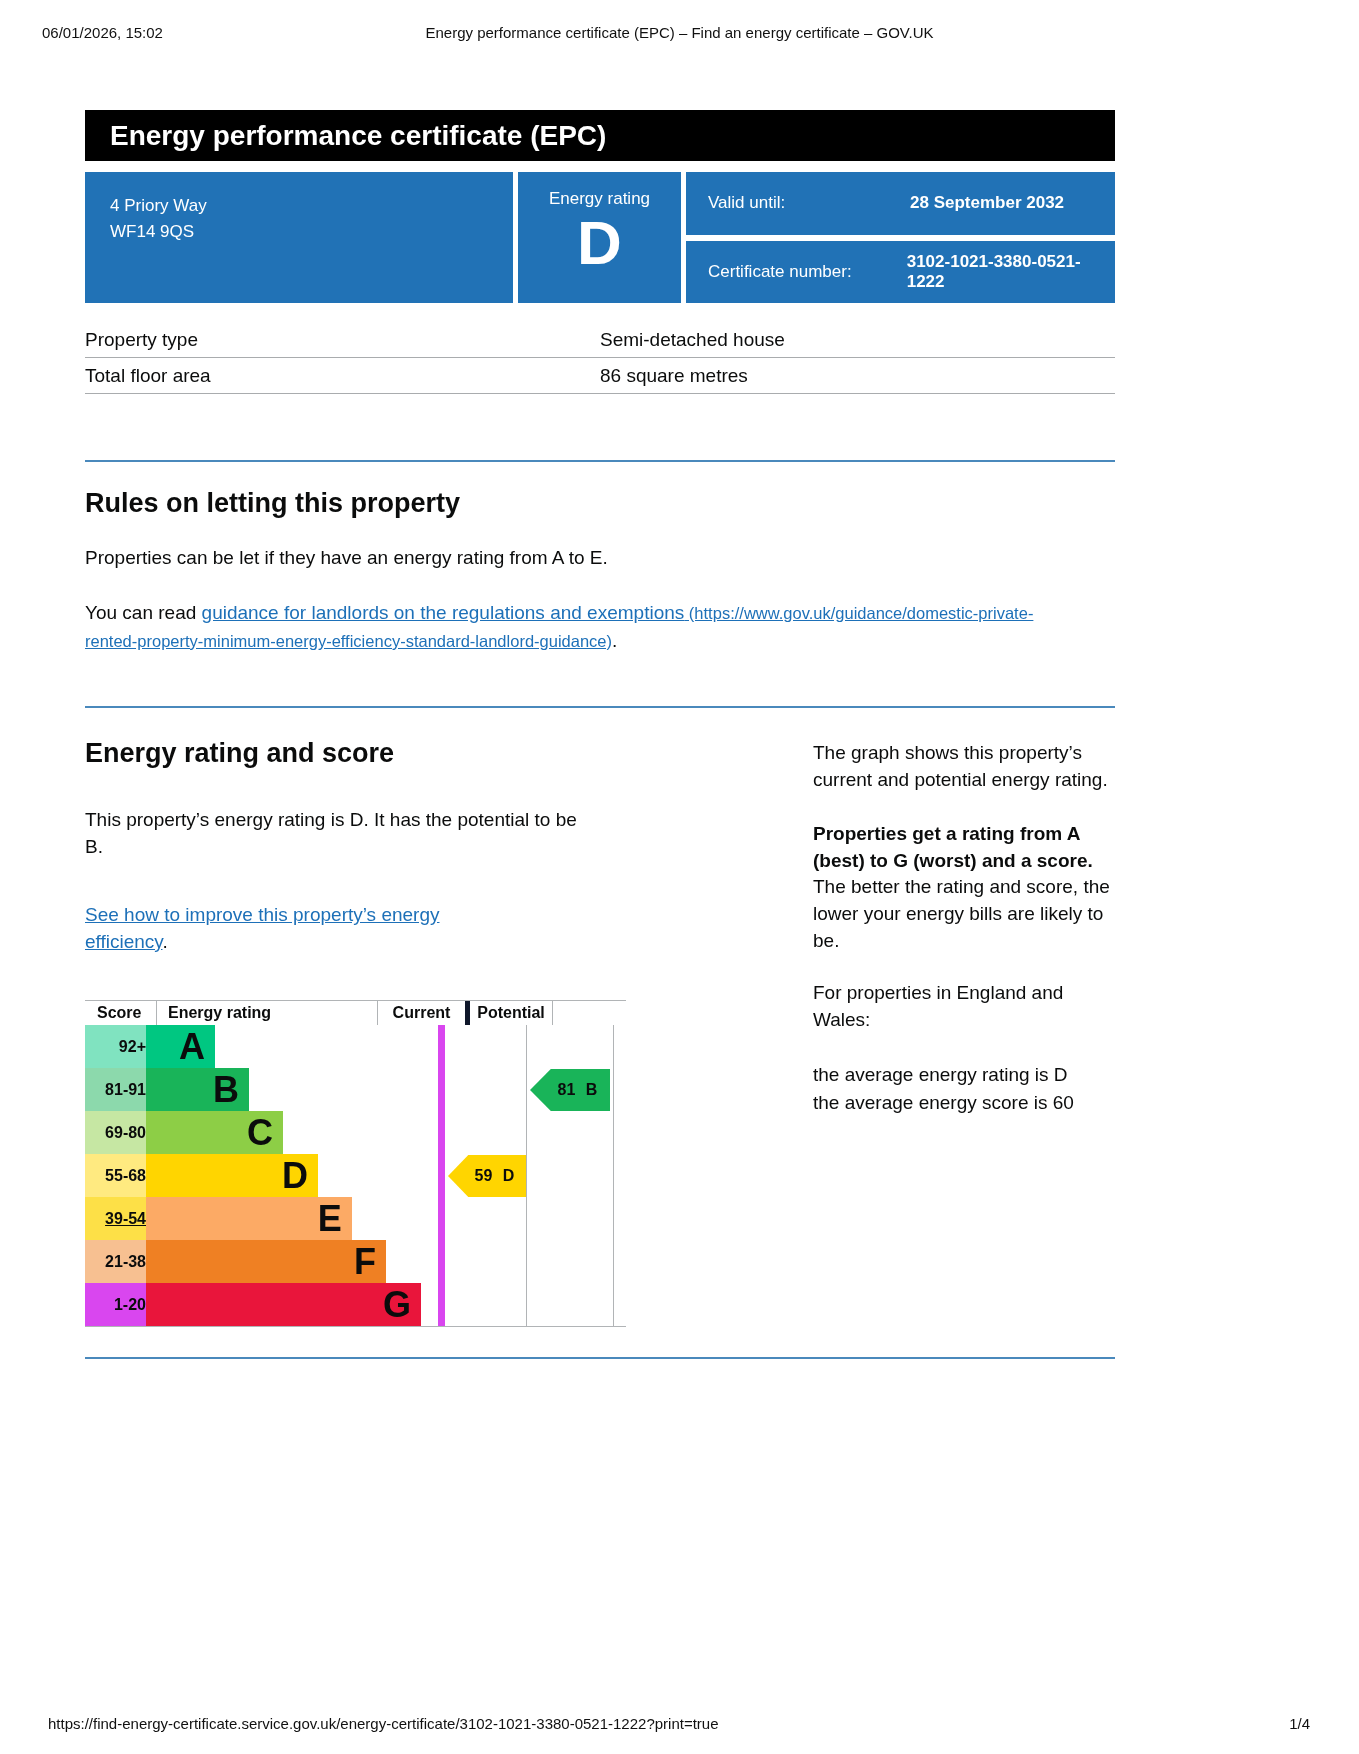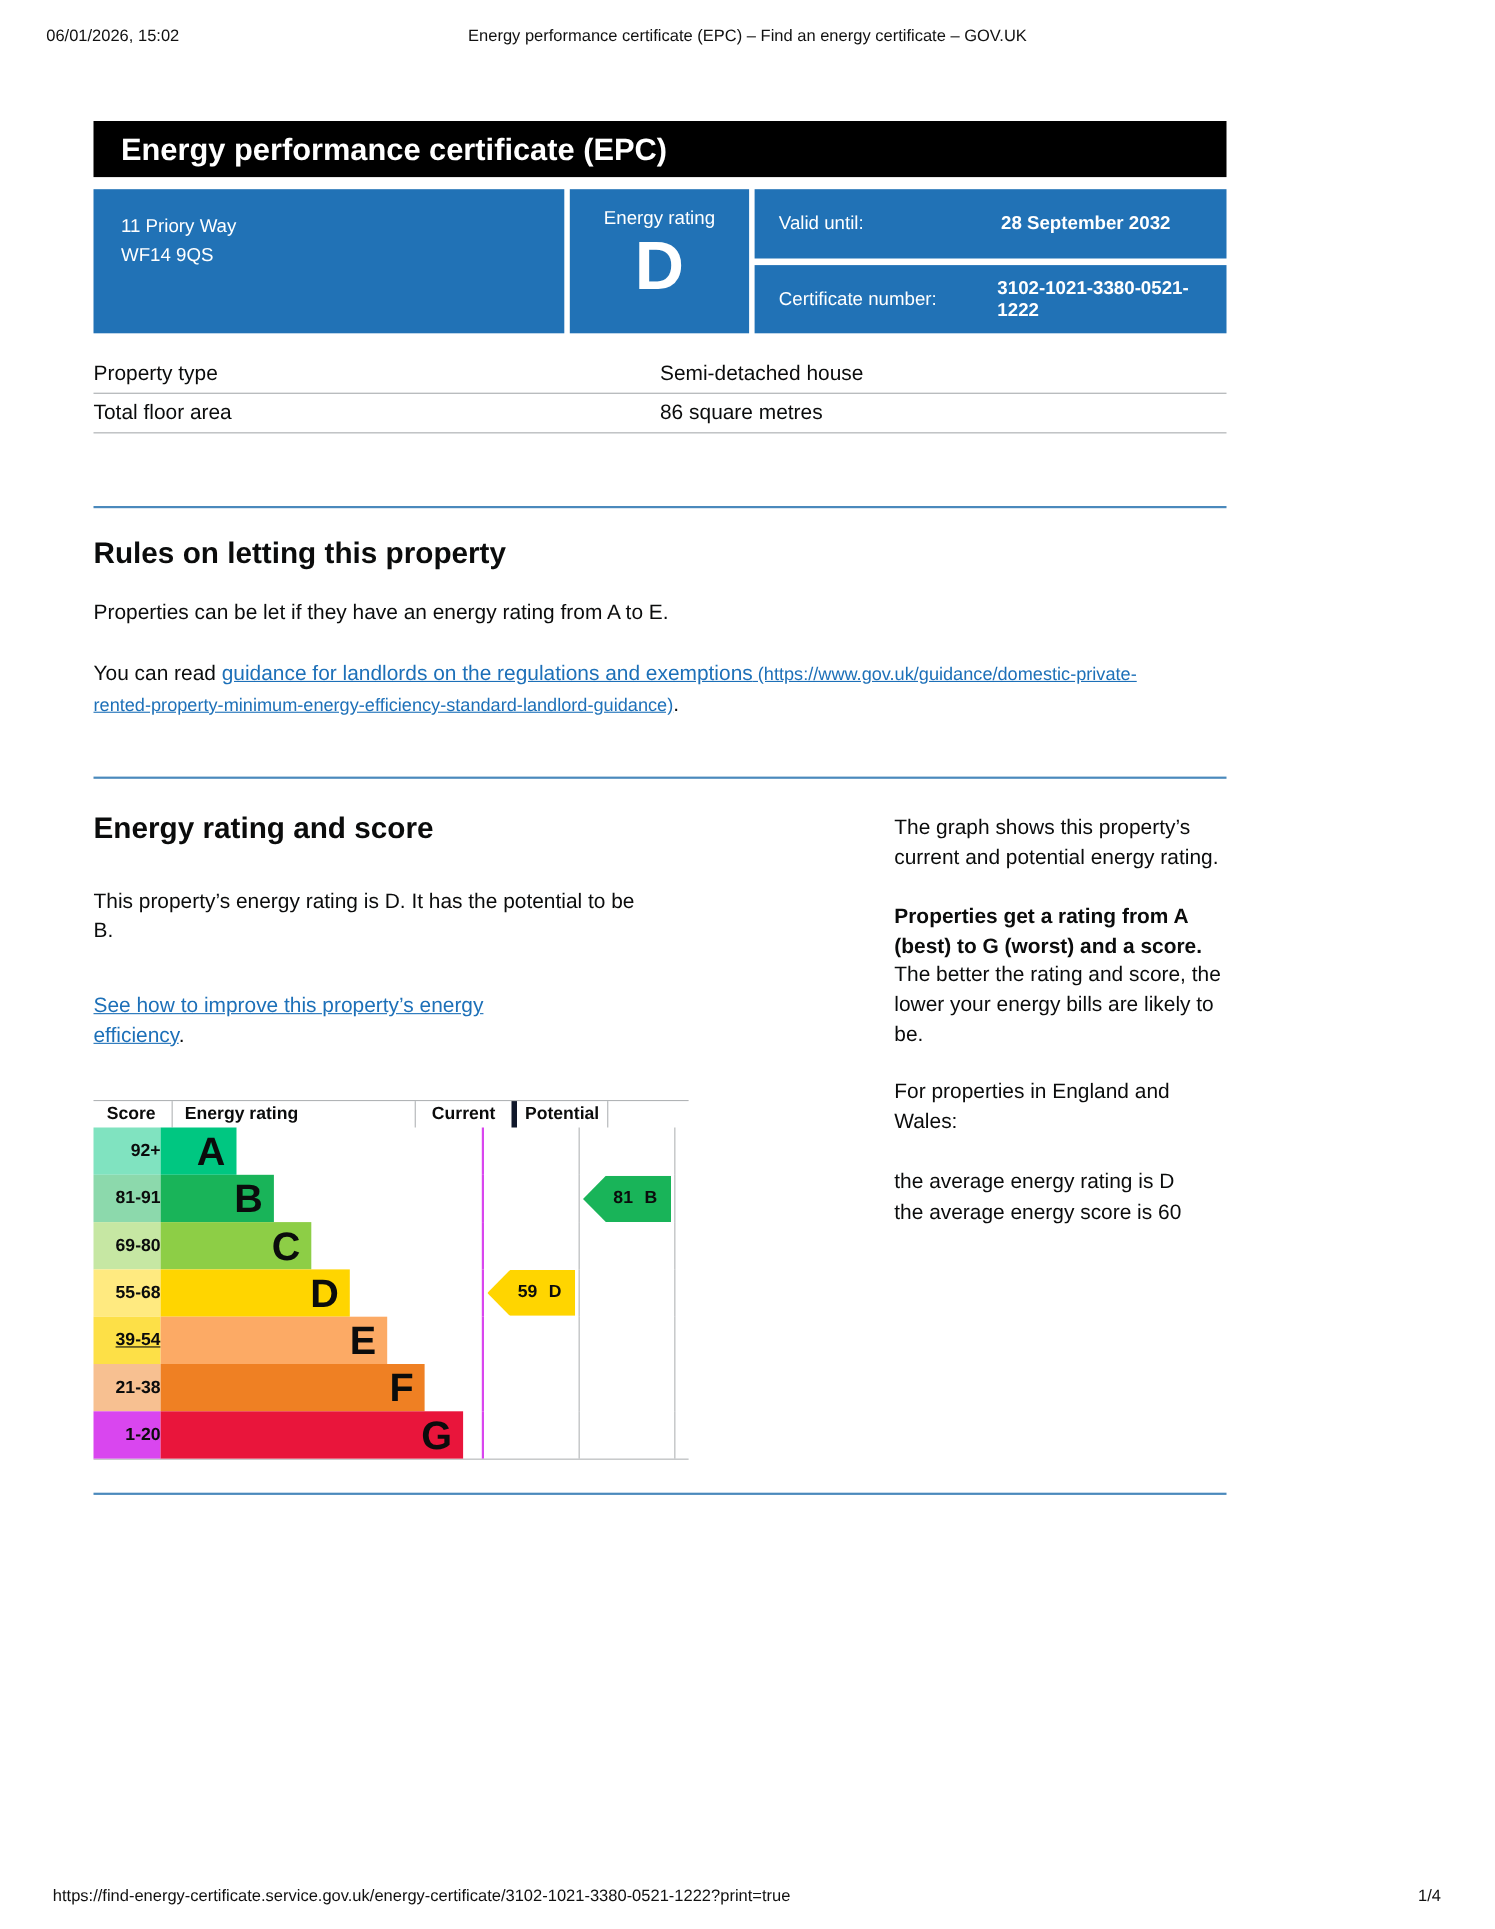--- a/index.html
+++ b/index.html
@@ -67,41 +67,41 @@
   .epc-head { display:flex; height:24px; align-items:center; font-size:16px; font-weight:bold; }
   .epc-head .h-score { width:72px; padding-left:12px; border-right:1px solid #b1b4b6; height:100%; line-height:24px; }
   .epc-head .h-rating { width:220px; padding-left:11px; line-height:24px; }
   .epc-head .h-current { width:88px; border-left:1px solid #b1b4b6; text-align:center; height:100%; line-height:24px; }
   .epc-head .h-potential { width:88px; border-left:5px solid #0f172a; border-right:1px solid #b1b4b6; text-align:center; height:100%; line-height:24px; }
   .epc-row { display:flex; height:43px; }
   .epc-score { width:61px; padding-left:12px; font-size:16px; font-weight:bold; line-height:43px;text-align:right; }
   .epc-ratingcol { width:292px; }
   .epc-bar { height:100%; display:flex; justify-content:flex-end; align-items:center; padding-right:10px; }
   .epc-letter { font-size:36px; font-weight:bold; color:#0b0c0c; line-height:1; }
-  .epc-cur { width:88px; border-left:2px solid #d946ef; display:flex; }
+  .epc-cur { width:88px; border-left:7px solid #d946ef; display:flex; align-items:center; }
   .epc-pot { width:88px; border-left:1px solid #b1b4b6; border-right:1px solid #b1b4b6; display:flex; align-items:center; }
   .epc-arrow { width:80px; height:42px; margin-left:3px; line-height:42px; text-align:center;
                padding-left:15px; font-size:16px; font-weight:bold; word-spacing:6px;
                clip-path:polygon(26% 0, 100% 0, 100% 100%, 26% 100%, 0 50%); }
 </style>
 </head>
 <body>
 
 <div class="print-header">
   <span class="ph-date">06/01/2026, 15:02</span>
   <div class="ph-title">Energy performance certificate (EPC) – Find an energy certificate – GOV.UK</div>
 </div>
 
 <div class="page">
 
   <div class="banner">Energy performance certificate (EPC)</div>
 
   <div class="summary">
     <div class="box-blue sum-address">
-      <div>11 Priory Way</div>
+      <div>4 Priory Way</div>
       <div>WF14 9QS</div>
     </div>
     <div class="box-blue sum-rating">
       <div class="er-label">Energy rating</div>
       <div class="er-letter">D</div>
     </div>
     <div class="sum-right">
       <div class="box-blue sum-row">
         <span class="lbl">Valid until:</span>
         <span class="val">28 September 2032</span>

